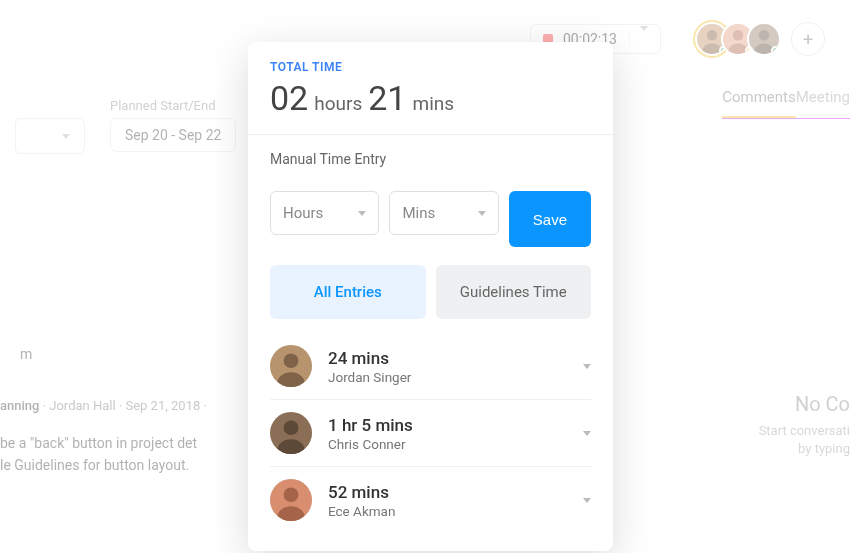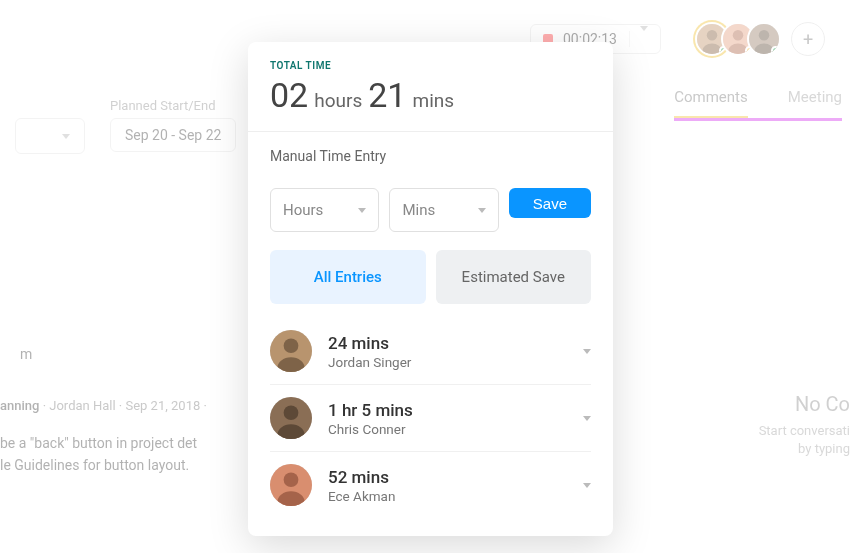--- a/index.html
+++ b/index.html
@@ -136,25 +136,24 @@
       left: 0;
       top: 432px;
       font-size: 14px;
       color: #555;
       line-height: 22px;
     }
     .truncm { position: absolute; left: 20px; top: 346px; font-size: 14px; color: #555; }
 
     .tabs {
       position: absolute;
-      right: 8px;
+      right: 0;
       top: 88px;
       display: flex;
-      gap: 40px;
-      border-bottom: 3px solid #d946ef;
+      border-bottom: 1px solid #d946ef;
       padding-bottom: 12px;
     }
     .tabs .tab {
       font-size: 15px;
       color: #aaa;
     }
     .tabs .tab.active {
       color: #888;
       border-bottom: 2px solid #f2c94c;
       padding-bottom: 10px;
@@ -177,23 +176,23 @@
       top: 42px;
       width: 365px;
       background: #fff;
       border-radius: 8px;
       box-shadow: 0 10px 40px rgba(0,0,0,0.15);
       z-index: 10;
       padding: 18px 0 0 0;
     }
     .popover .section { padding: 0 22px; }
     .total-label {
-      font-size: 10px;
+      font-size: 12px;
       letter-spacing: 0.5px;
-      color: #0f766e;
+      color: #3b82f6;
       font-weight: 600;
     }
     .total-time {
       font-size: 19px;
       color: #666;
       margin-top: 4px;
       margin-bottom: 16px;
       display: flex;
       align-items: baseline;
       gap: 6px;
@@ -225,21 +224,21 @@
       padding: 0 12px;
       font-size: 15px;
       color: #888;
       background: #fff;
     }
     .save-btn {
       background: #0a95ff;
       color: #fff;
       border: none;
       border-radius: 6px;
-      height: 30px;
+      height: 56px;
       padding: 0 24px;
       font-size: 15px;
       font-weight: 500;
     }
     .seg {
       display: flex;
       gap: 10px;
       margin-bottom: 14px;
     }
     .seg-btn {
@@ -378,21 +377,21 @@
         <span class="chev"></span>
       </div>
       <div class="select">
         <span>Mins</span>
         <span class="chev"></span>
       </div>
       <button class="save-btn">Save</button>
     </div>
     <div class="seg">
       <div class="seg-btn active">All Entries</div>
-      <div class="seg-btn">Estimated Save</div>
+      <div class="seg-btn">Guidelines Time</div>
     </div>
   </div>
   <div class="entries">
     <div class="entry">
       <div class="entry-avatar">
         <svg class="sil" viewBox="0 0 40 40">
             <rect width="40" height="40" fill="#B8946E"></rect>
             <circle cx="20" cy="15" r="7" fill="#7e6348"></circle>
             <ellipse cx="20" cy="36" rx="13" ry="10" fill="#7e6348"></ellipse>
           </svg>

